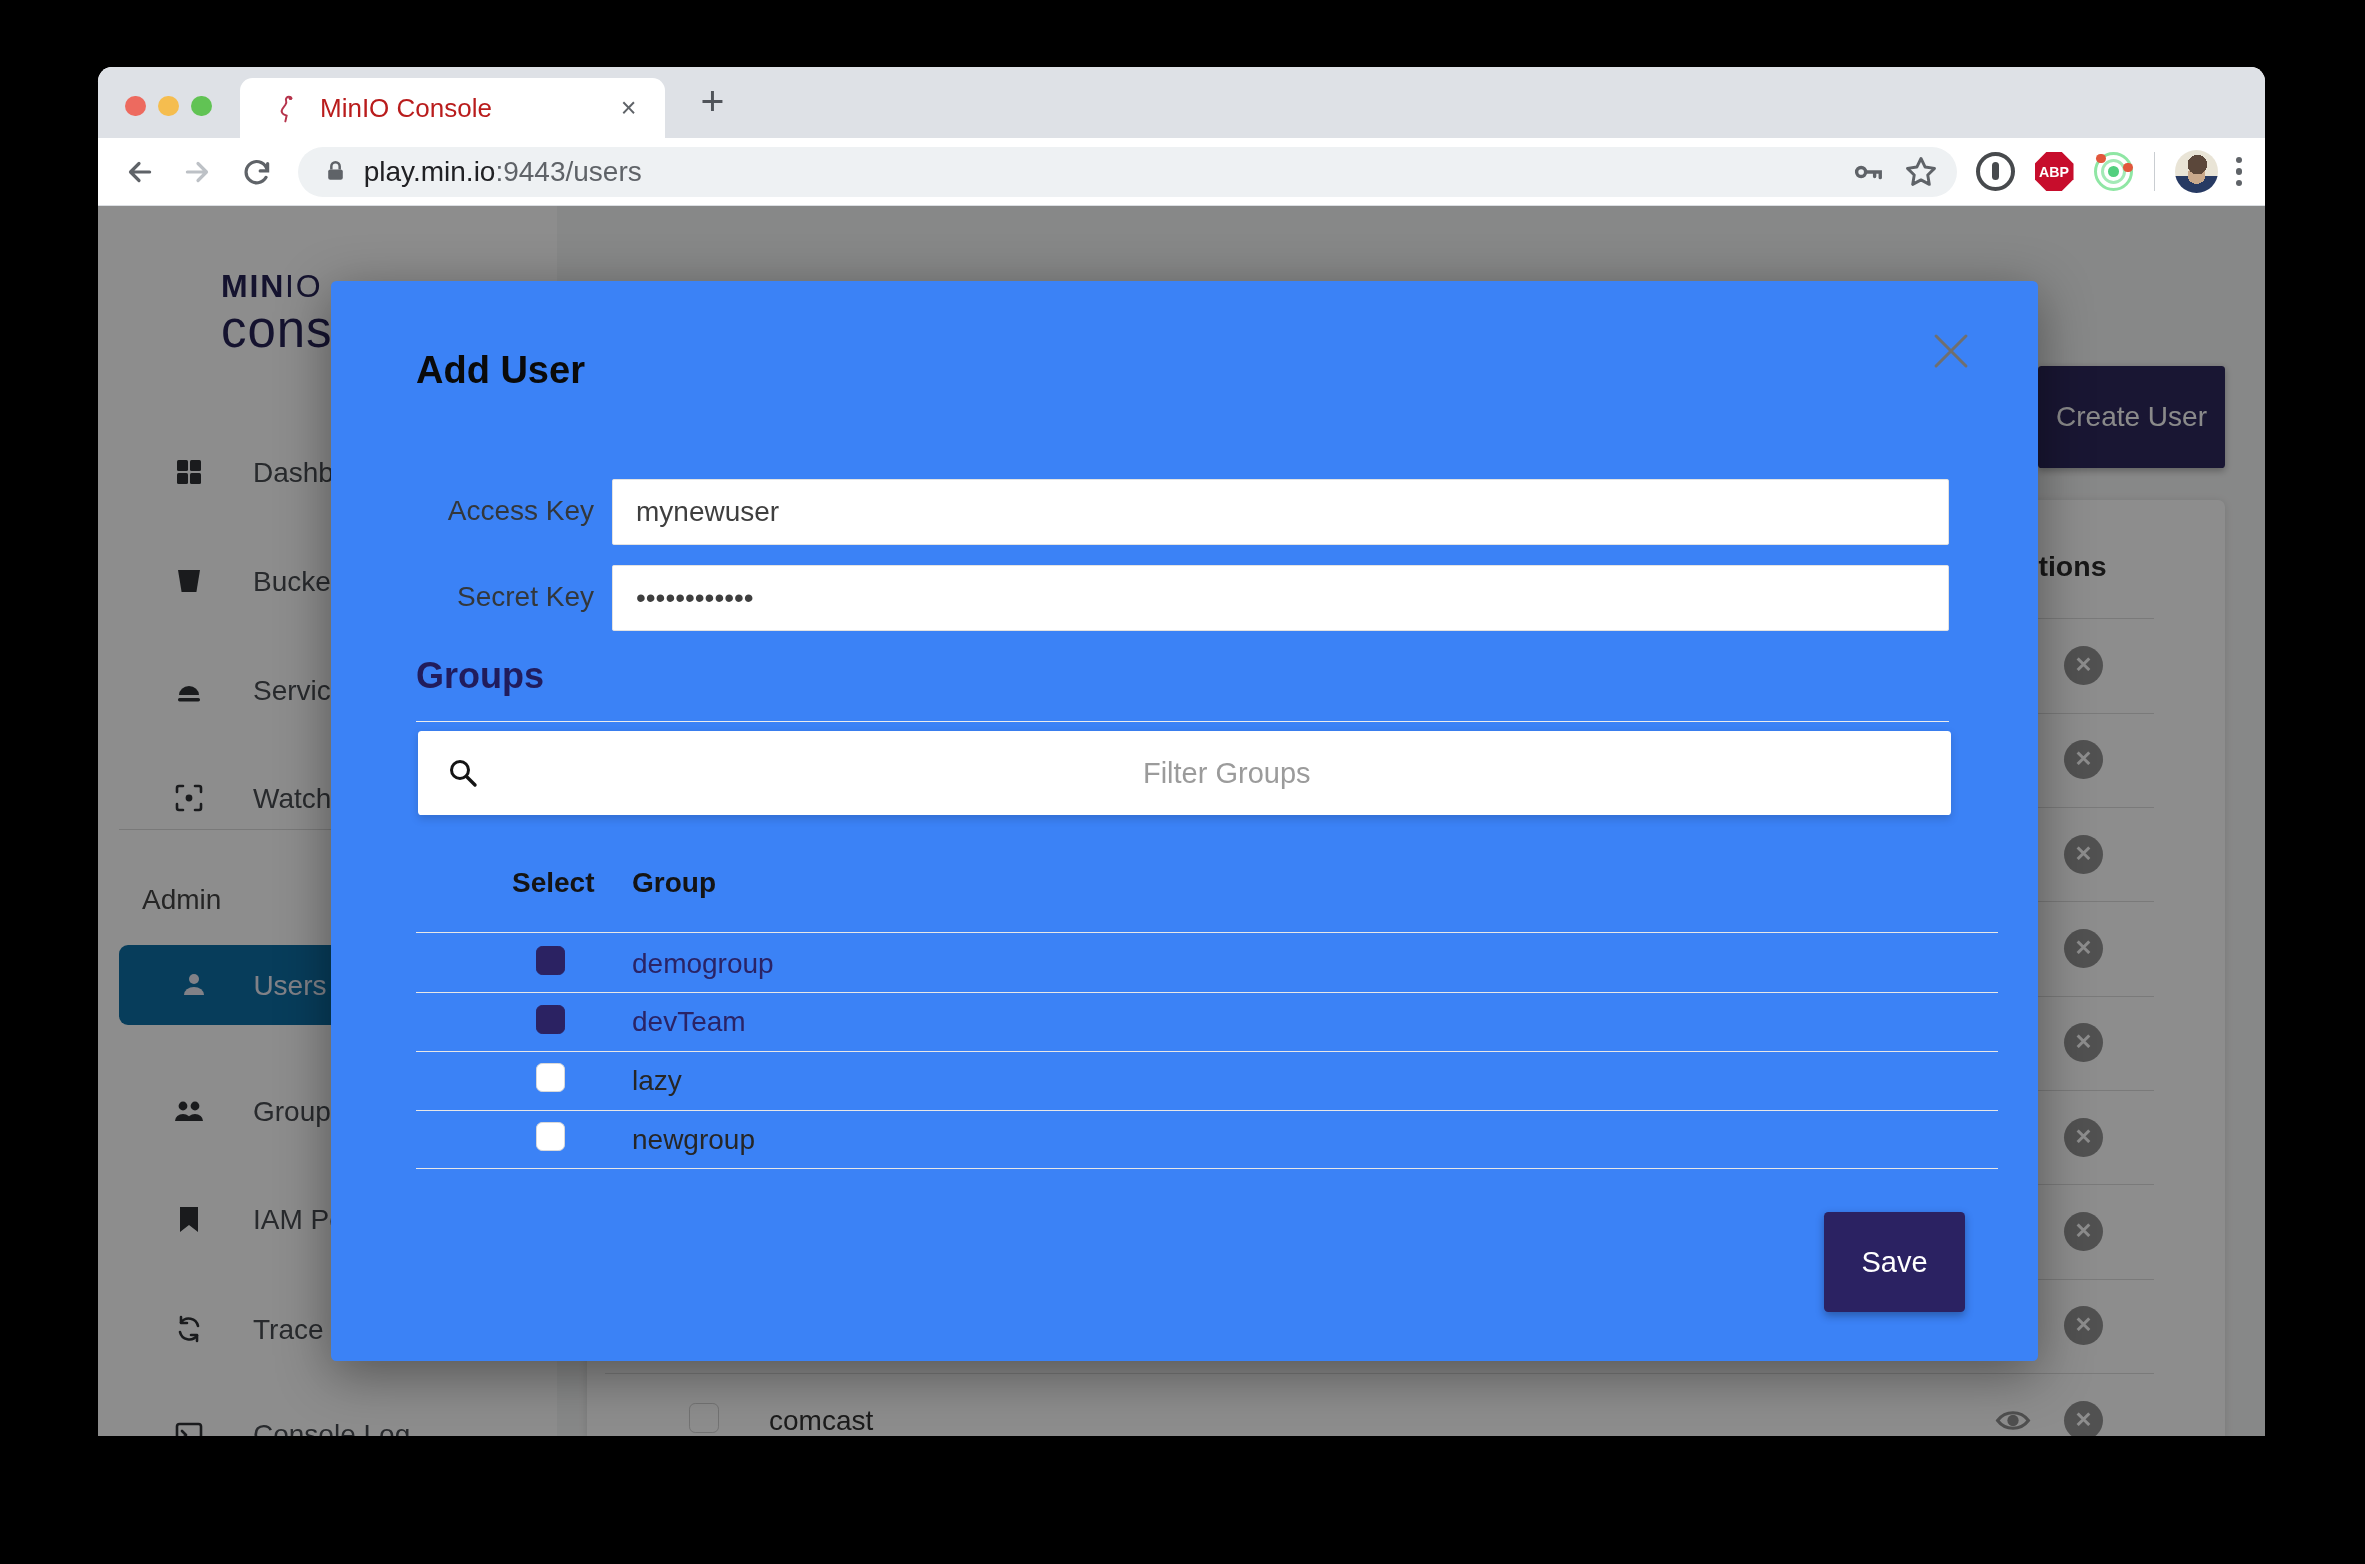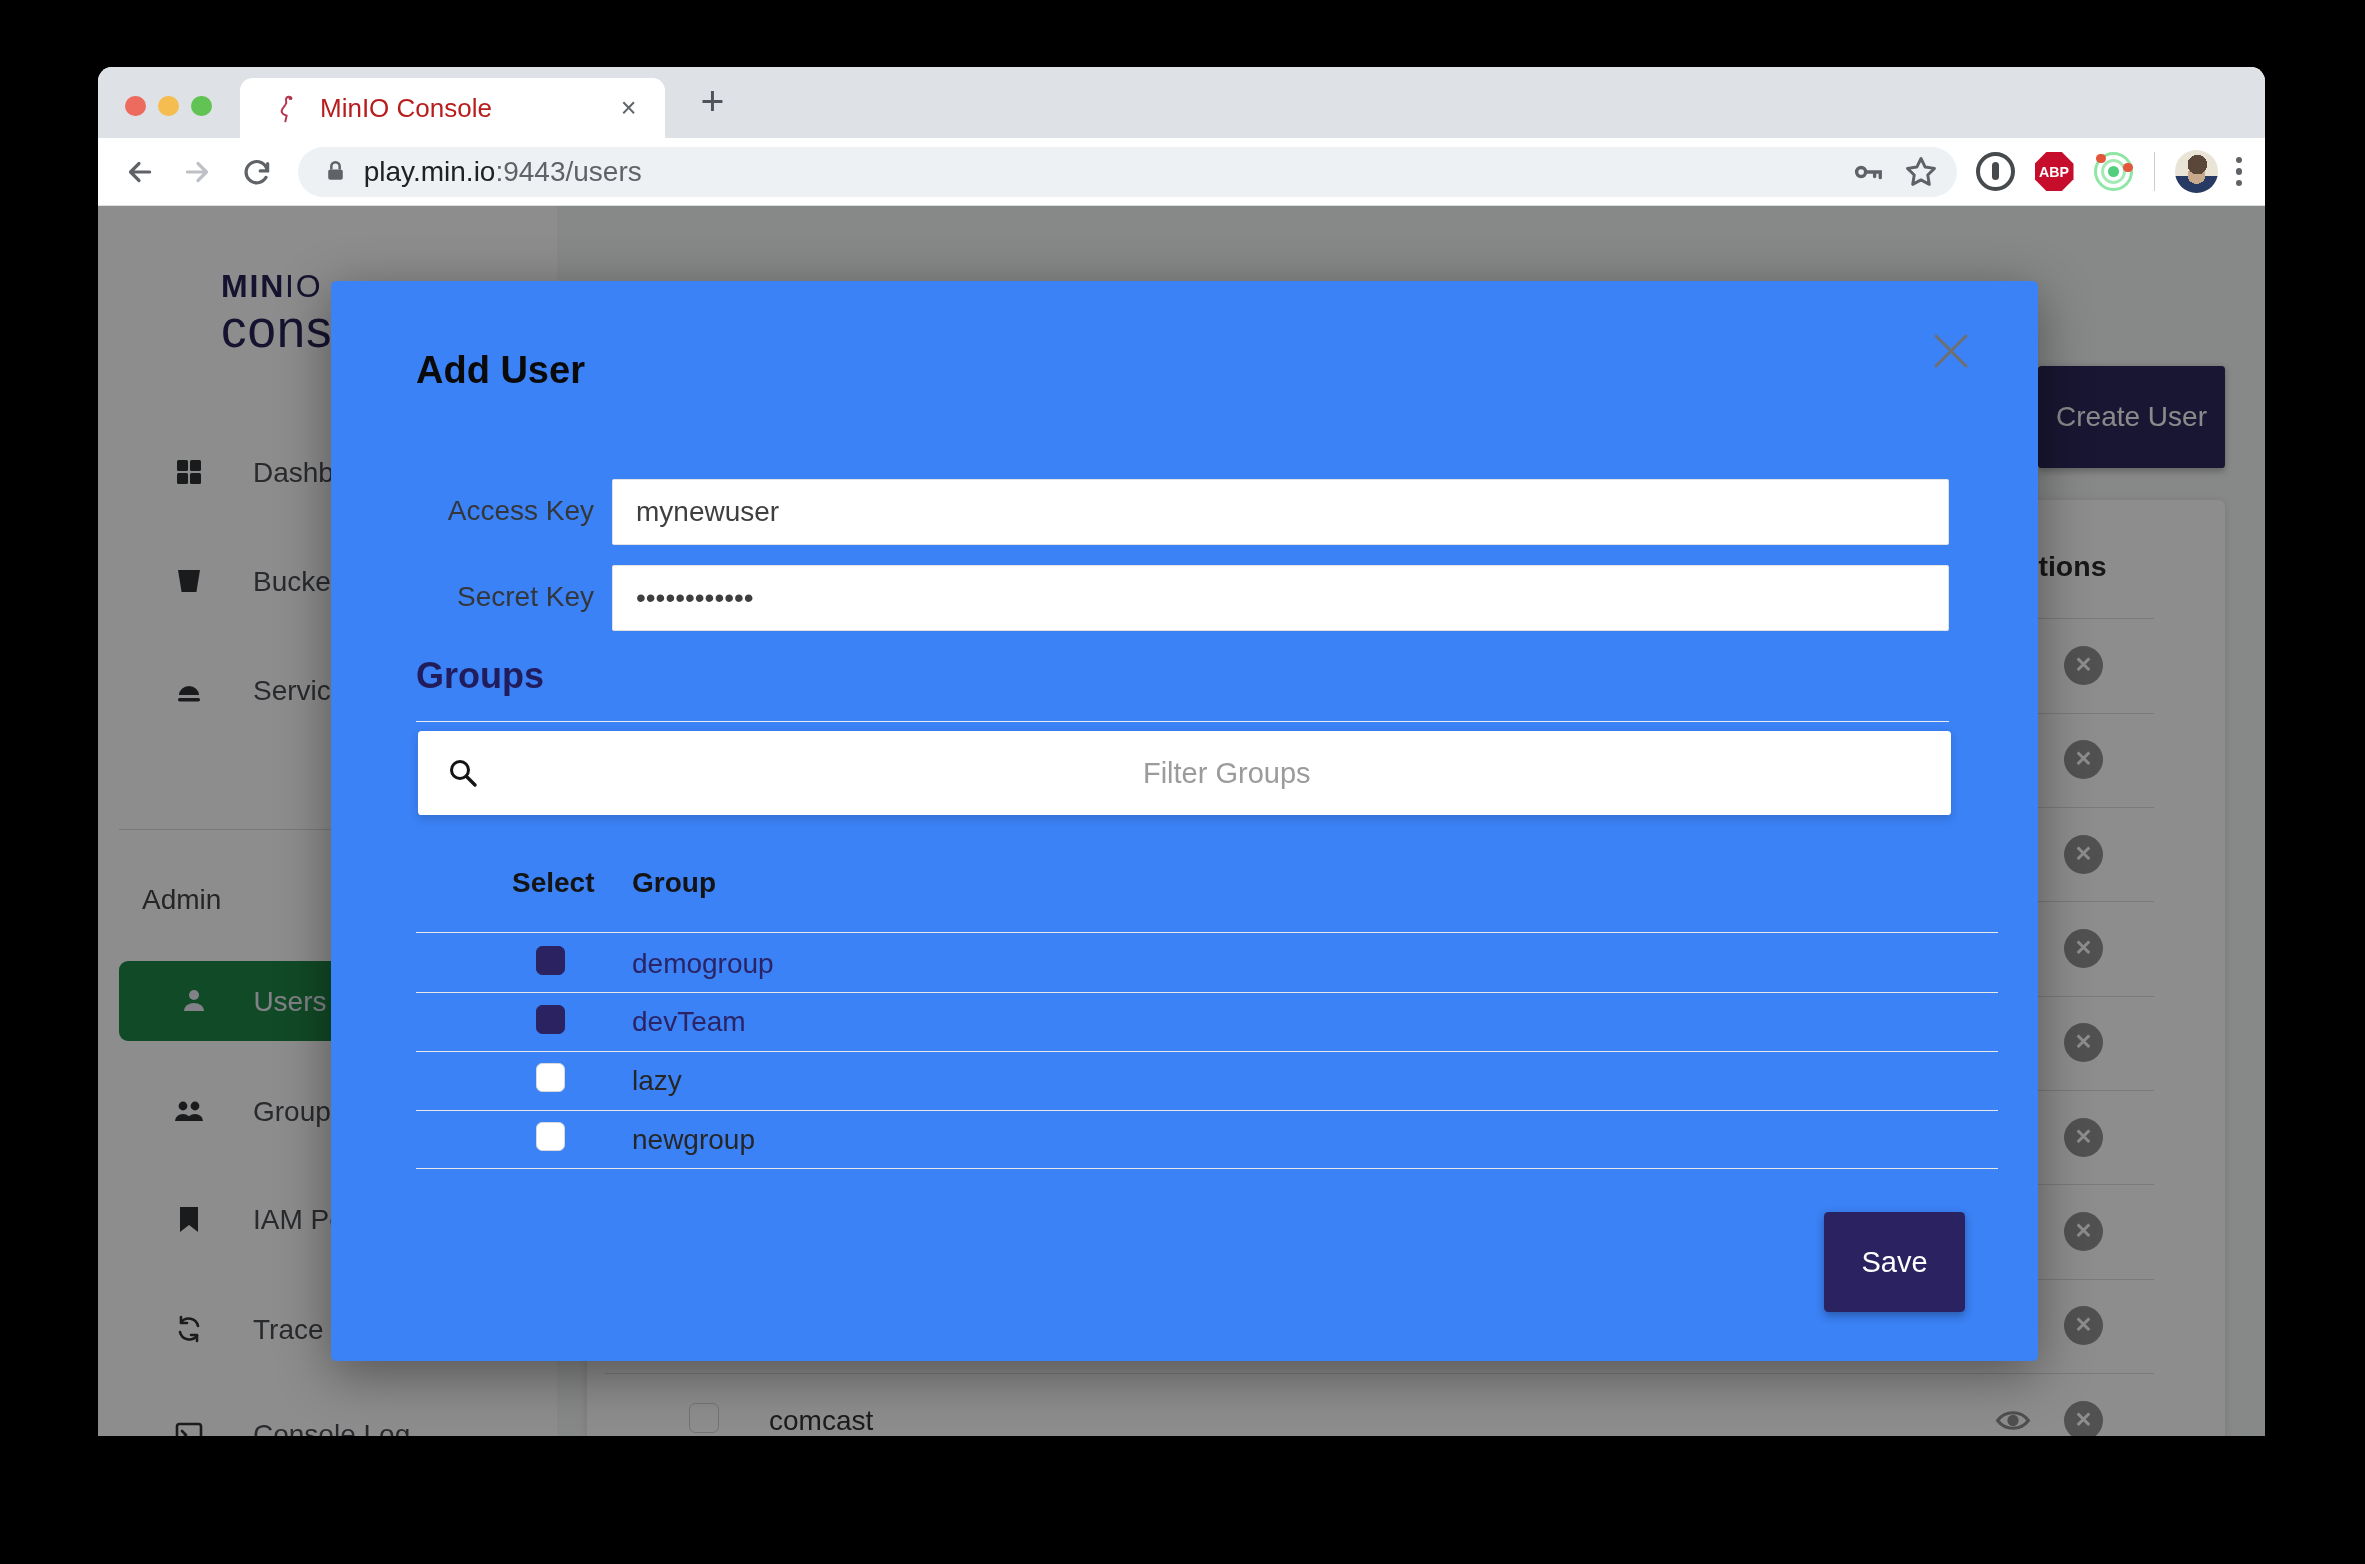--- a/index.html
+++ b/index.html
@@ -60,21 +60,21 @@
   .sidebar { position:absolute; left:0; top:0; width:459px; height:100%; background:#fff; }
   .logo { position:absolute; left:123px; top:64px; color:#1d1a4f; line-height:1.0; }
   .logo-l1 { font-size:32px; letter-spacing:1.8px; }
   .logo-l1 b { font-weight:800; }
   .logo-l2 { font-size:51px; font-weight:400; letter-spacing:0.9px; margin-top:1.8px; }
   .navitem { position:absolute; left:0; width:459px; height:53px; }
   .navitem .nicon { position:absolute; left:75px; top:10.7px; width:32px; height:32px; }
   .navitem .nlabel { position:absolute; left:155px; top:11.6px; font-size:28px; color:#41454a; white-space:nowrap; }
   .sb-divider { position:absolute; left:21.4px; top:623px; width:417px; height:0.9px; background:#d9d9d9; }
   .sb-section { position:absolute; left:44px; top:678px; font-size:28px; color:#3c3c3c; }
-  .navactive { position:absolute; left:21.4px; top:755px; width:417px; height:80px; background:#15803d; border-radius:9px; }
+  .navactive { position:absolute; left:21.4px; top:739px; width:417px; height:80px; background:#0369a1; border-radius:9px; }
   .navactive .nicon { position:absolute; left:59px; top:24px; width:32px; height:32px; }
   .navactive .nlabel { position:absolute; left:134px; top:25px; font-size:28px; color:#e9e9f4; }
 
   .main { position:absolute; left:459px; top:0; width:1708px; height:100%; }
   .create-user { position:absolute; left:1481px; top:160px; width:187px; height:102px; background:#241f55;
                  border-radius:3.6px; color:#fafafa; font-size:28px; display:flex; align-items:center;
                  justify-content:center; box-shadow:0 2.7px 7.1px rgba(0,0,0,.3); }
   .card { position:absolute; left:30px; top:294px; width:1638px; height:937px; background:#fff;
           border-radius:7.1px 7.1px 0 0; box-shadow:0 1.8px 9px rgba(0,0,0,.12); }
   .actions-h { position:absolute; left:1415px; top:50px; font-size:28.5px; font-weight:700; color:#222; }
@@ -220,20 +220,29 @@
         </div>
         <div class="navitem" style="top:457px">
           <span class="nicon">
             <svg width="32" height="32" viewBox="0 0 32 32">
                 <path d="M6 21a10 9 0 0 1 20 0z" fill="#26292c"></path>
                 <rect x="5" y="24" width="22" height="3.4" rx="1.6" fill="#26292c"></rect>
               </svg>
           </span>
           <span class="nlabel">Service Accounts</span>
         </div>
+        <div class="navitem" style="top:565px">
+          <span class="nicon">
+            <svg width="32" height="32" viewBox="0 0 32 32" fill="none" stroke="#26292c" stroke-width="2.6" stroke-linecap="round">
+                <path d="M4 10V6a2 2 0 0 1 2-2h4M22 4h4a2 2 0 0 1 2 2v4M28 22v4a2 2 0 0 1-2 2h-4M10 28H6a2 2 0 0 1-2-2v-4"></path>
+                <circle cx="16" cy="16" r="3.4" fill="#26292c" stroke="none"></circle>
+              </svg>
+          </span>
+          <span class="nlabel">Watch</span>
+        </div>
 
         <div class="sb-divider"></div>
         <div class="sb-section">Admin</div>
 
         <div class="navactive">
           <span class="nicon">
             <svg width="32" height="32" viewBox="0 0 32 32">
                 <circle cx="16" cy="10" r="5" fill="#e9e9f4"></circle>
                 <path d="M6 26a10 8 0 0 1 20 0z" fill="#e9e9f4"></path>
               </svg>

